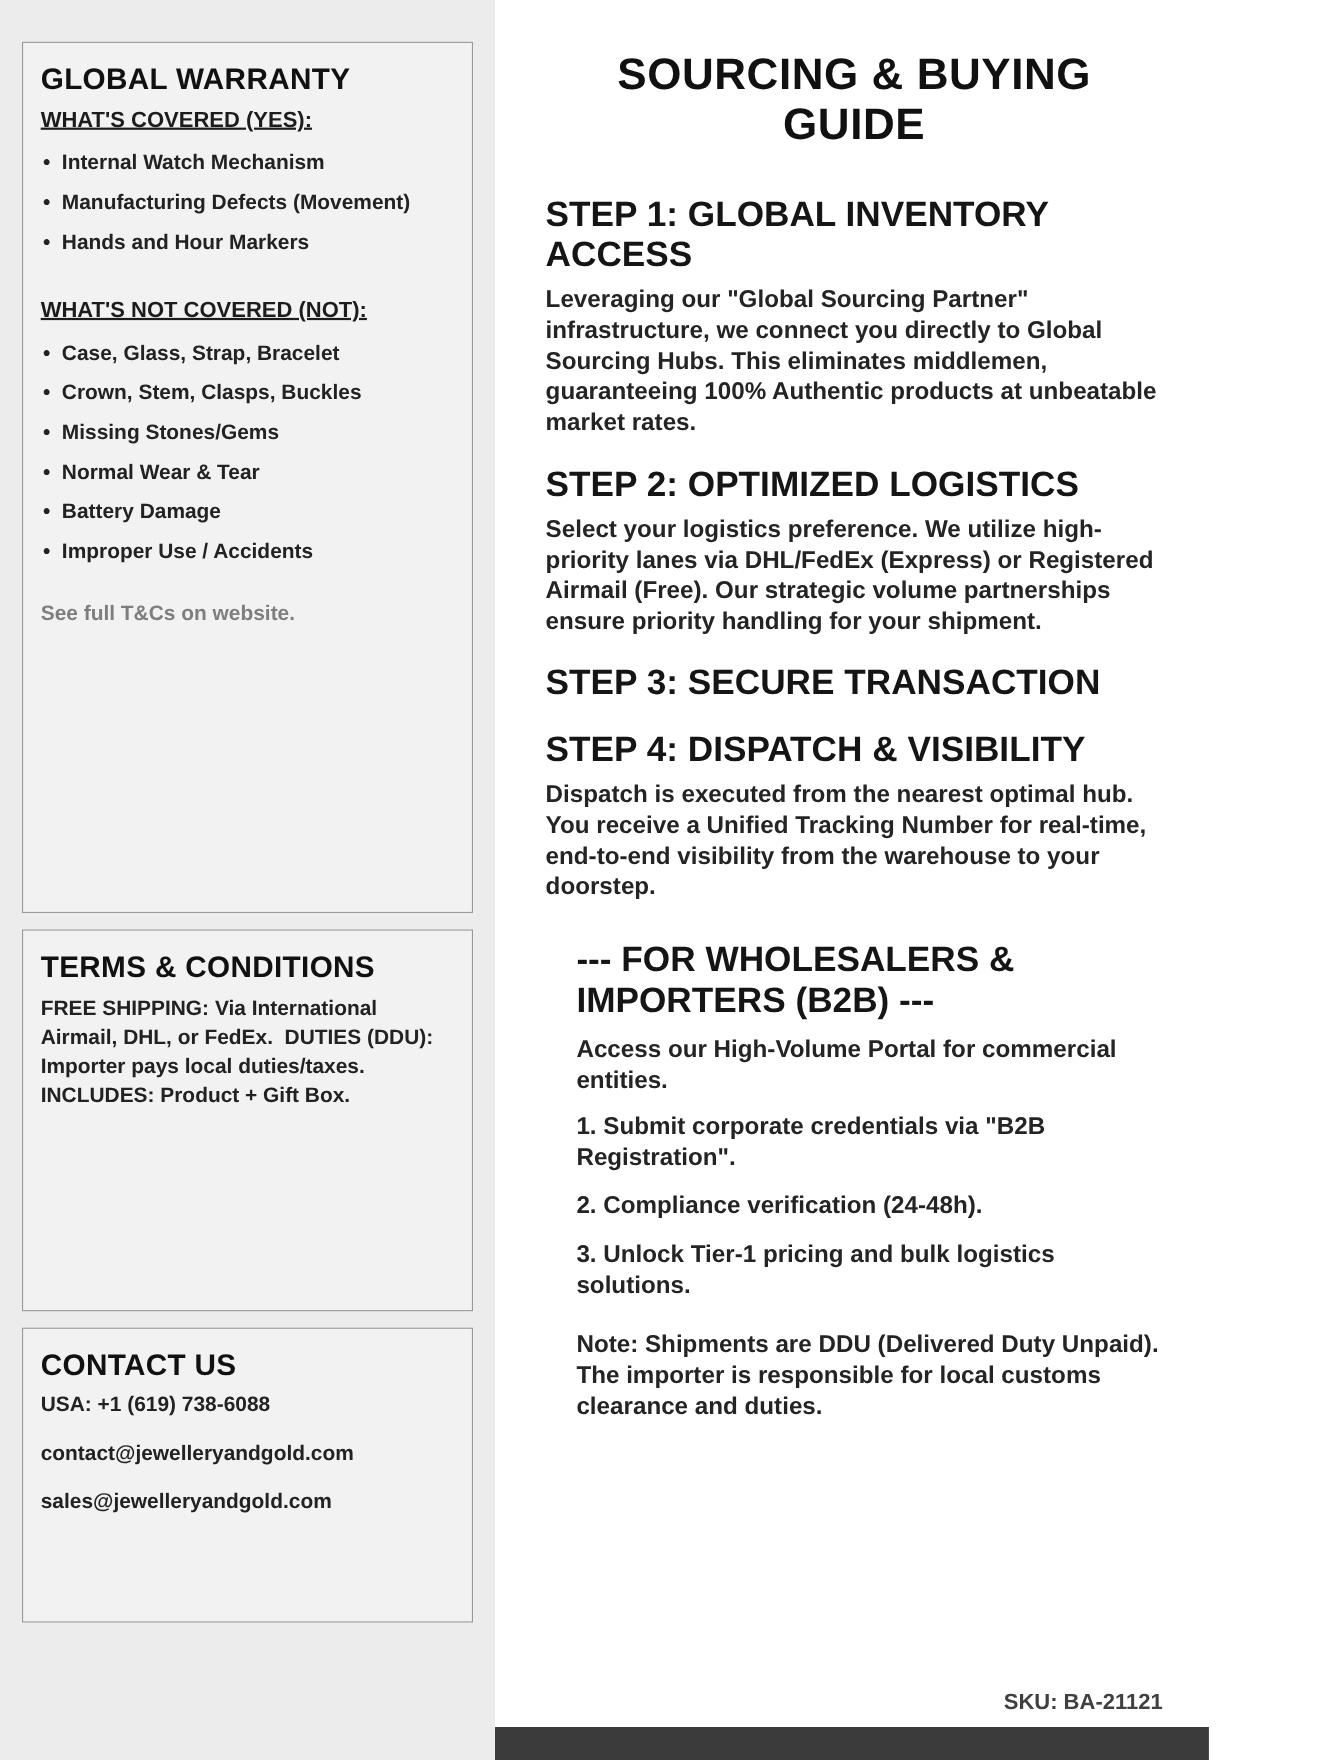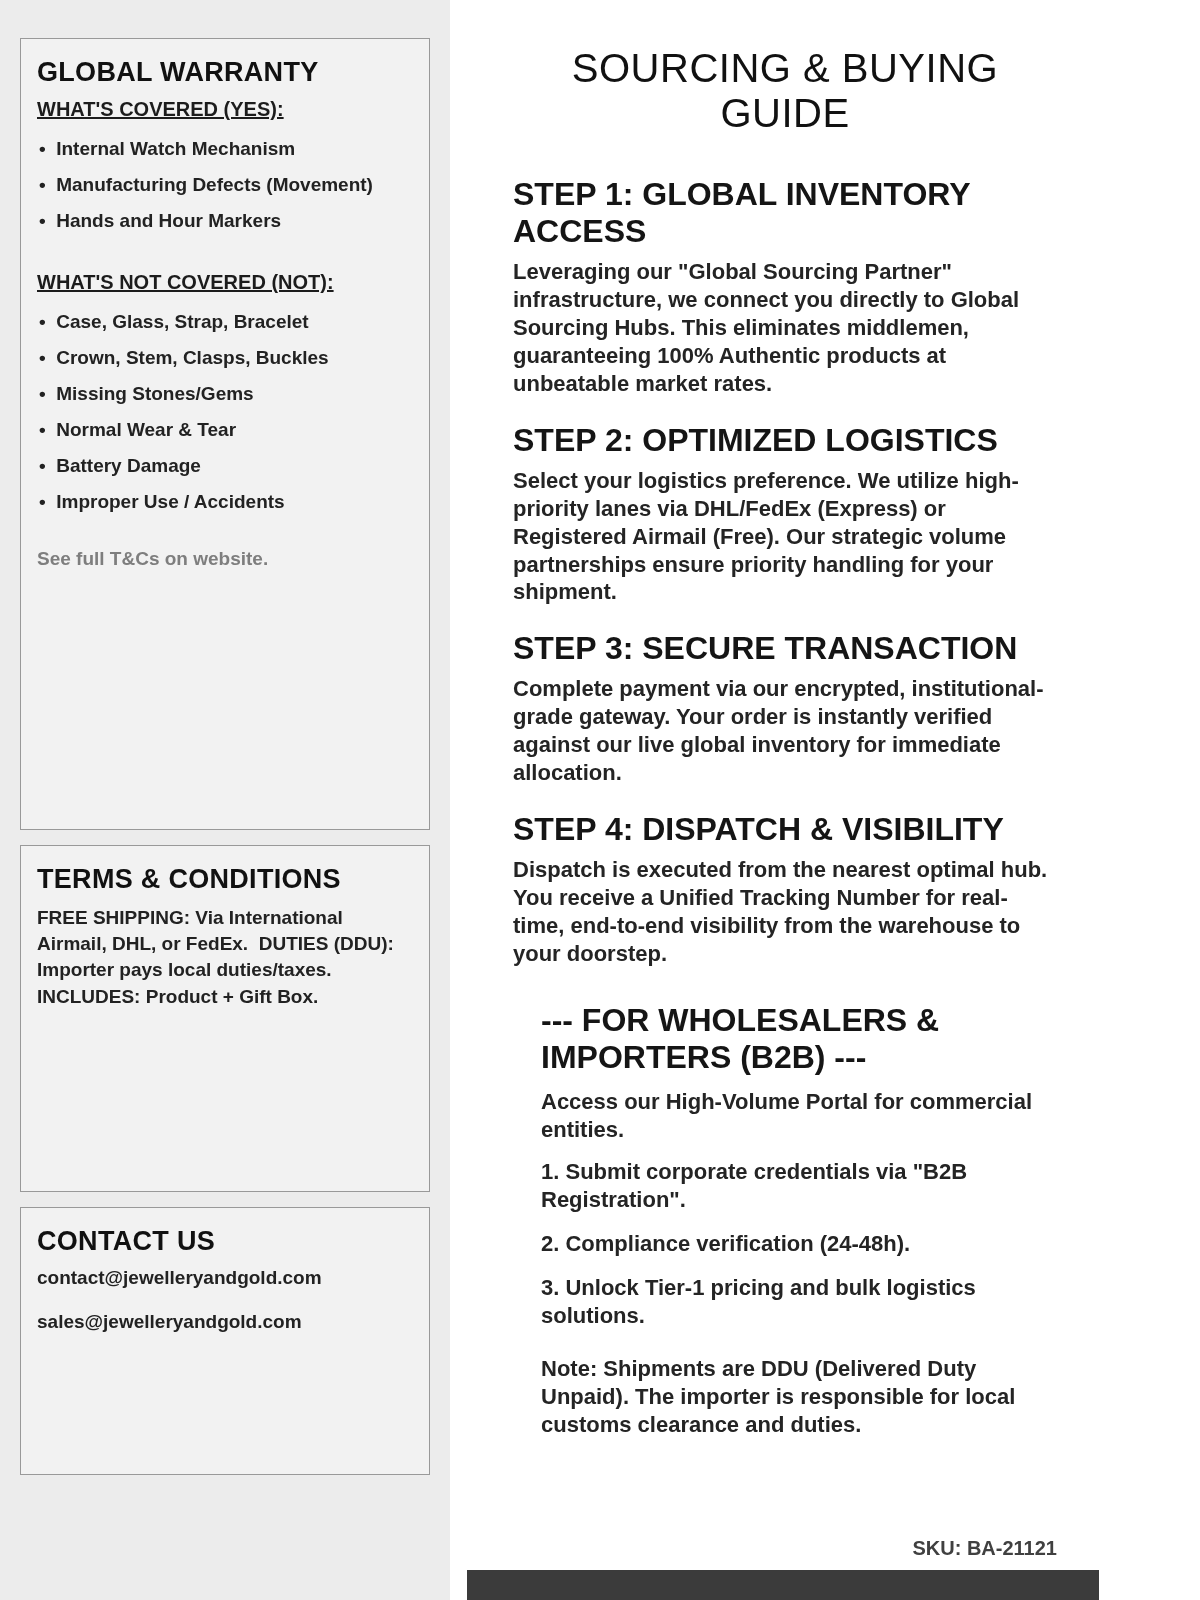--- a/index.html
+++ b/index.html
@@ -4,21 +4,20 @@
 <style>
   * { margin: 0; padding: 0; box-sizing: border-box; }
   html, body { background: #ffffff; }
   .page {
     width: 1099px; height: 1600px;
     display: flex;
     font-family: "Liberation Sans", sans-serif;
     color: #1c1c1c;
     background: #ffffff;
     overflow: hidden;
-    gap: 17px;
   }
 
   
   .sidebar {
     width: 450px; min-width: 450px;
     background: #ececec;
     padding: 38px 20px 0 20px;
     display: flex; flex-direction: column; gap: 15px;
   }
   .box {
@@ -47,21 +46,21 @@
     font-size: 19px; font-weight: bold; color: #222222;
     line-height: 1.38; white-space: pre-wrap;
   }
   .contact-line { font-size: 19px; font-weight: bold; color: #222222; margin: 4px 0 22px; }
 
   
   main { flex: 1; display: flex; flex-direction: column; overflow: hidden; }
   .content { flex: 1; padding: 46px 42px 0 46px; overflow: hidden; }
   .main-title {
     text-align: center;
-    font-size: 40px; font-weight: normal; color: #111111;
+    font-size: 40px; font-weight: bold; color: #111111;
     letter-spacing: 0.5px;
     margin-bottom: 40px;
   }
   .step { margin-bottom: 24px; max-width: 560px; }
   .step h3, .b2b-heading {
     font-size: 32px; font-weight: bold; color: #151515; margin-bottom: 8px;
   }
   .body-text {
     font-size: 22px; font-weight: bold; color: #242424;
     line-height: 1.27; max-width: 560px;
@@ -107,20 +106,21 @@
       <p class="footnote">See full T&amp;Cs on website.</p>
     </section>
 
     <section class="box box-terms">
       <h2>TERMS &amp; CONDITIONS</h2>
       <p class="terms-body">FREE SHIPPING: Via International Airmail, DHL, or FedEx.  DUTIES (DDU): Importer pays local duties/taxes.  INCLUDES: Product + Gift Box.</p>
     </section>
 
     <section class="box box-contact">
       <h2>CONTACT US</h2>
+      <p class="contact-line">USA: +1 (619) 738-6088</p>
       <p class="contact-line">contact@jewelleryandgold.com</p>
       <p class="contact-line">sales@jewelleryandgold.com</p>
     </section>
 
   </aside>
 
   <main>
     <div class="content">
 
       <h1 class="main-title">SOURCING &amp; BUYING GUIDE</h1>
@@ -130,21 +130,20 @@
         <p class="body-text">Leveraging our "Global Sourcing Partner" infrastructure, we connect you directly to Global Sourcing Hubs. This eliminates middlemen, guaranteeing 100% Authentic products at unbeatable market rates.</p>
       </section>
 
       <section class="step">
         <h3>STEP 2: OPTIMIZED LOGISTICS</h3>
         <p class="body-text">Select your logistics preference. We utilize high-priority lanes via DHL/FedEx (Express) or Registered Airmail (Free). Our strategic volume partnerships ensure priority handling for your shipment.</p>
       </section>
 
       <section class="step">
         <h3>STEP 3: SECURE TRANSACTION</h3>
-        <p class="body-text">Complete payment via our encrypted, institutional-grade gateway. Your order is instantly verified against our live global inventory for immediate allocation.</p>
       </section>
 
       <section class="step">
         <h3>STEP 4: DISPATCH &amp; VISIBILITY</h3>
         <p class="body-text">Dispatch is executed from the nearest optimal hub. You receive a Unified Tracking Number for real-time, end-to-end visibility from the warehouse to your doorstep.</p>
       </section>
 
       <section class="b2b">
         <h3 class="b2b-heading">--- FOR WHOLESALERS &amp; IMPORTERS (B2B) ---</h3>
         <p class="body-text b2b-intro">Access our High-Volume Portal for commercial entities.</p>

